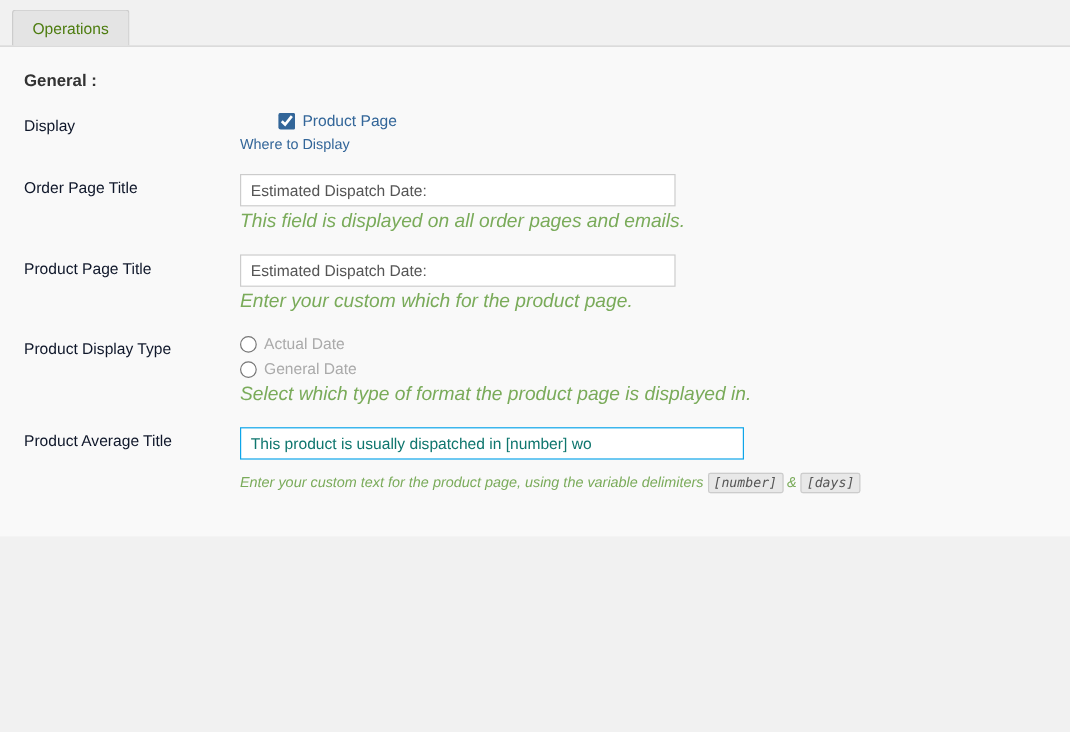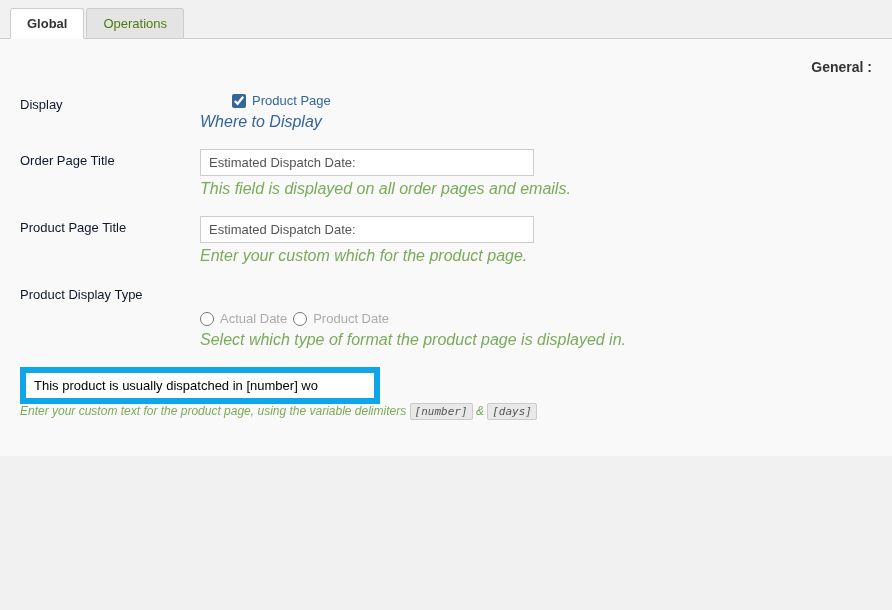--- a/index.html
+++ b/index.html
@@ -43,21 +43,20 @@
     .content {
       background: #f9f9f9;
       padding: 20px 20px 20px 20px;
     }
 
     .section-title {
       font-weight: bold;
       font-size: 14px;
       margin-bottom: 18px;
       color: #333;
-      text-align: right;
     }
 
     .form-row {
       display: flex;
       align-items: flex-start;
       margin-bottom: 18px;
     }
 
     .form-label {
       width: 180px;
@@ -88,46 +87,44 @@
     }
 
     .checkbox-item input[type="checkbox"] {
       width: 14px;
       height: 14px;
       accent-color: #336699;
     }
 
     .hint-text {
       color: #336699;
-      font-style: italic;
-      font-size: 16px;
+      font-size: 12px;
       margin-top: 5px;
     }
 
     .text-input {
       border: 1px solid #ccc;
       padding: 5px 8px;
       font-size: 13px;
-      width: 334px;
+      width: 363px;
       background: #fff;
       color: #555;
     }
 
     .input-hint {
       color: #7aab5a;
       font-style: italic;
       font-size: 16px;
       margin-top: 4px;
     }
 
     .radio-group {
       display: flex;
-      flex-direction: row;
+      flex-direction: column;
       gap: 6px;
-      margin-top: 28px;
     }
 
     .radio-item {
       display: flex;
       align-items: center;
       gap: 6px;
       color: #aaa;
       font-size: 13px;
     }
 
@@ -142,52 +139,49 @@
     }
 
     .radio-hint {
       color: #7aab5a;
       font-style: italic;
       font-size: 16px;
       margin-top: 5px;
     }
 
     .product-avg-input {
-      border: 6px solid #0ea5e9;
+      border: 1px solid #0ea5e9;
       padding: 5px 8px;
       font-size: 13px;
-      width: 360px;
+      width: 420px;
       background: #fff;
-      color: #000000;
+      color: #0f766e;
     }
 
     .inline-code {
       background: #e8e8e8;
       border: 1px solid #ccc;
       border-radius: 2px;
       padding: 1px 4px;
       font-family: monospace;
       font-size: 11px;
       color: #555;
     }
 
     .bottom-hint {
       color: #7aab5a;
       font-style: italic;
       font-size: 12px;
-      margin-top: 0;
+      margin-top: 12px;
     }
   </style>
 </head>
 <body>
 
 <div class="tabs">
-  <div class="tab active">
-    <span>Global</span>
-  </div>
   <div class="tab">
     <span>Operations</span>
   </div>
 </div>
 
 <div class="content">
 
   <div class="section-title">General :</div>
 
   <div class="form-row">
@@ -222,28 +216,29 @@
   <div class="form-row">
     <div class="form-label">Product Display Type</div>
     <div class="form-field">
       <div class="radio-group">
         <label class="radio-item">
           <input type="radio" name="display-type" style="">
           <span>Actual Date</span>
         </label>
         <label class="radio-item">
           <input type="radio" name="display-type" style="">
-          <span>Product Date</span>
+          <span>General Date</span>
         </label>
       </div>
       <div class="radio-hint">Select which type of format the product page is displayed in.</div>
     </div>
   </div>
 
   <div class="form-row">
+    <div class="form-label">Product Average Title</div>
     <div class="form-field">
       <input type="text" class="product-avg-input" value="This product is usually dispatched in [number] wo" style="">
       <div class="bottom-hint">
         <span>Enter your custom text for the product page, using the variable delimiters</span>
         <span class="inline-code">[number]</span>
         <span>&amp;</span>
         <span class="inline-code">[days]</span>
       </div>
     </div>
   </div>

